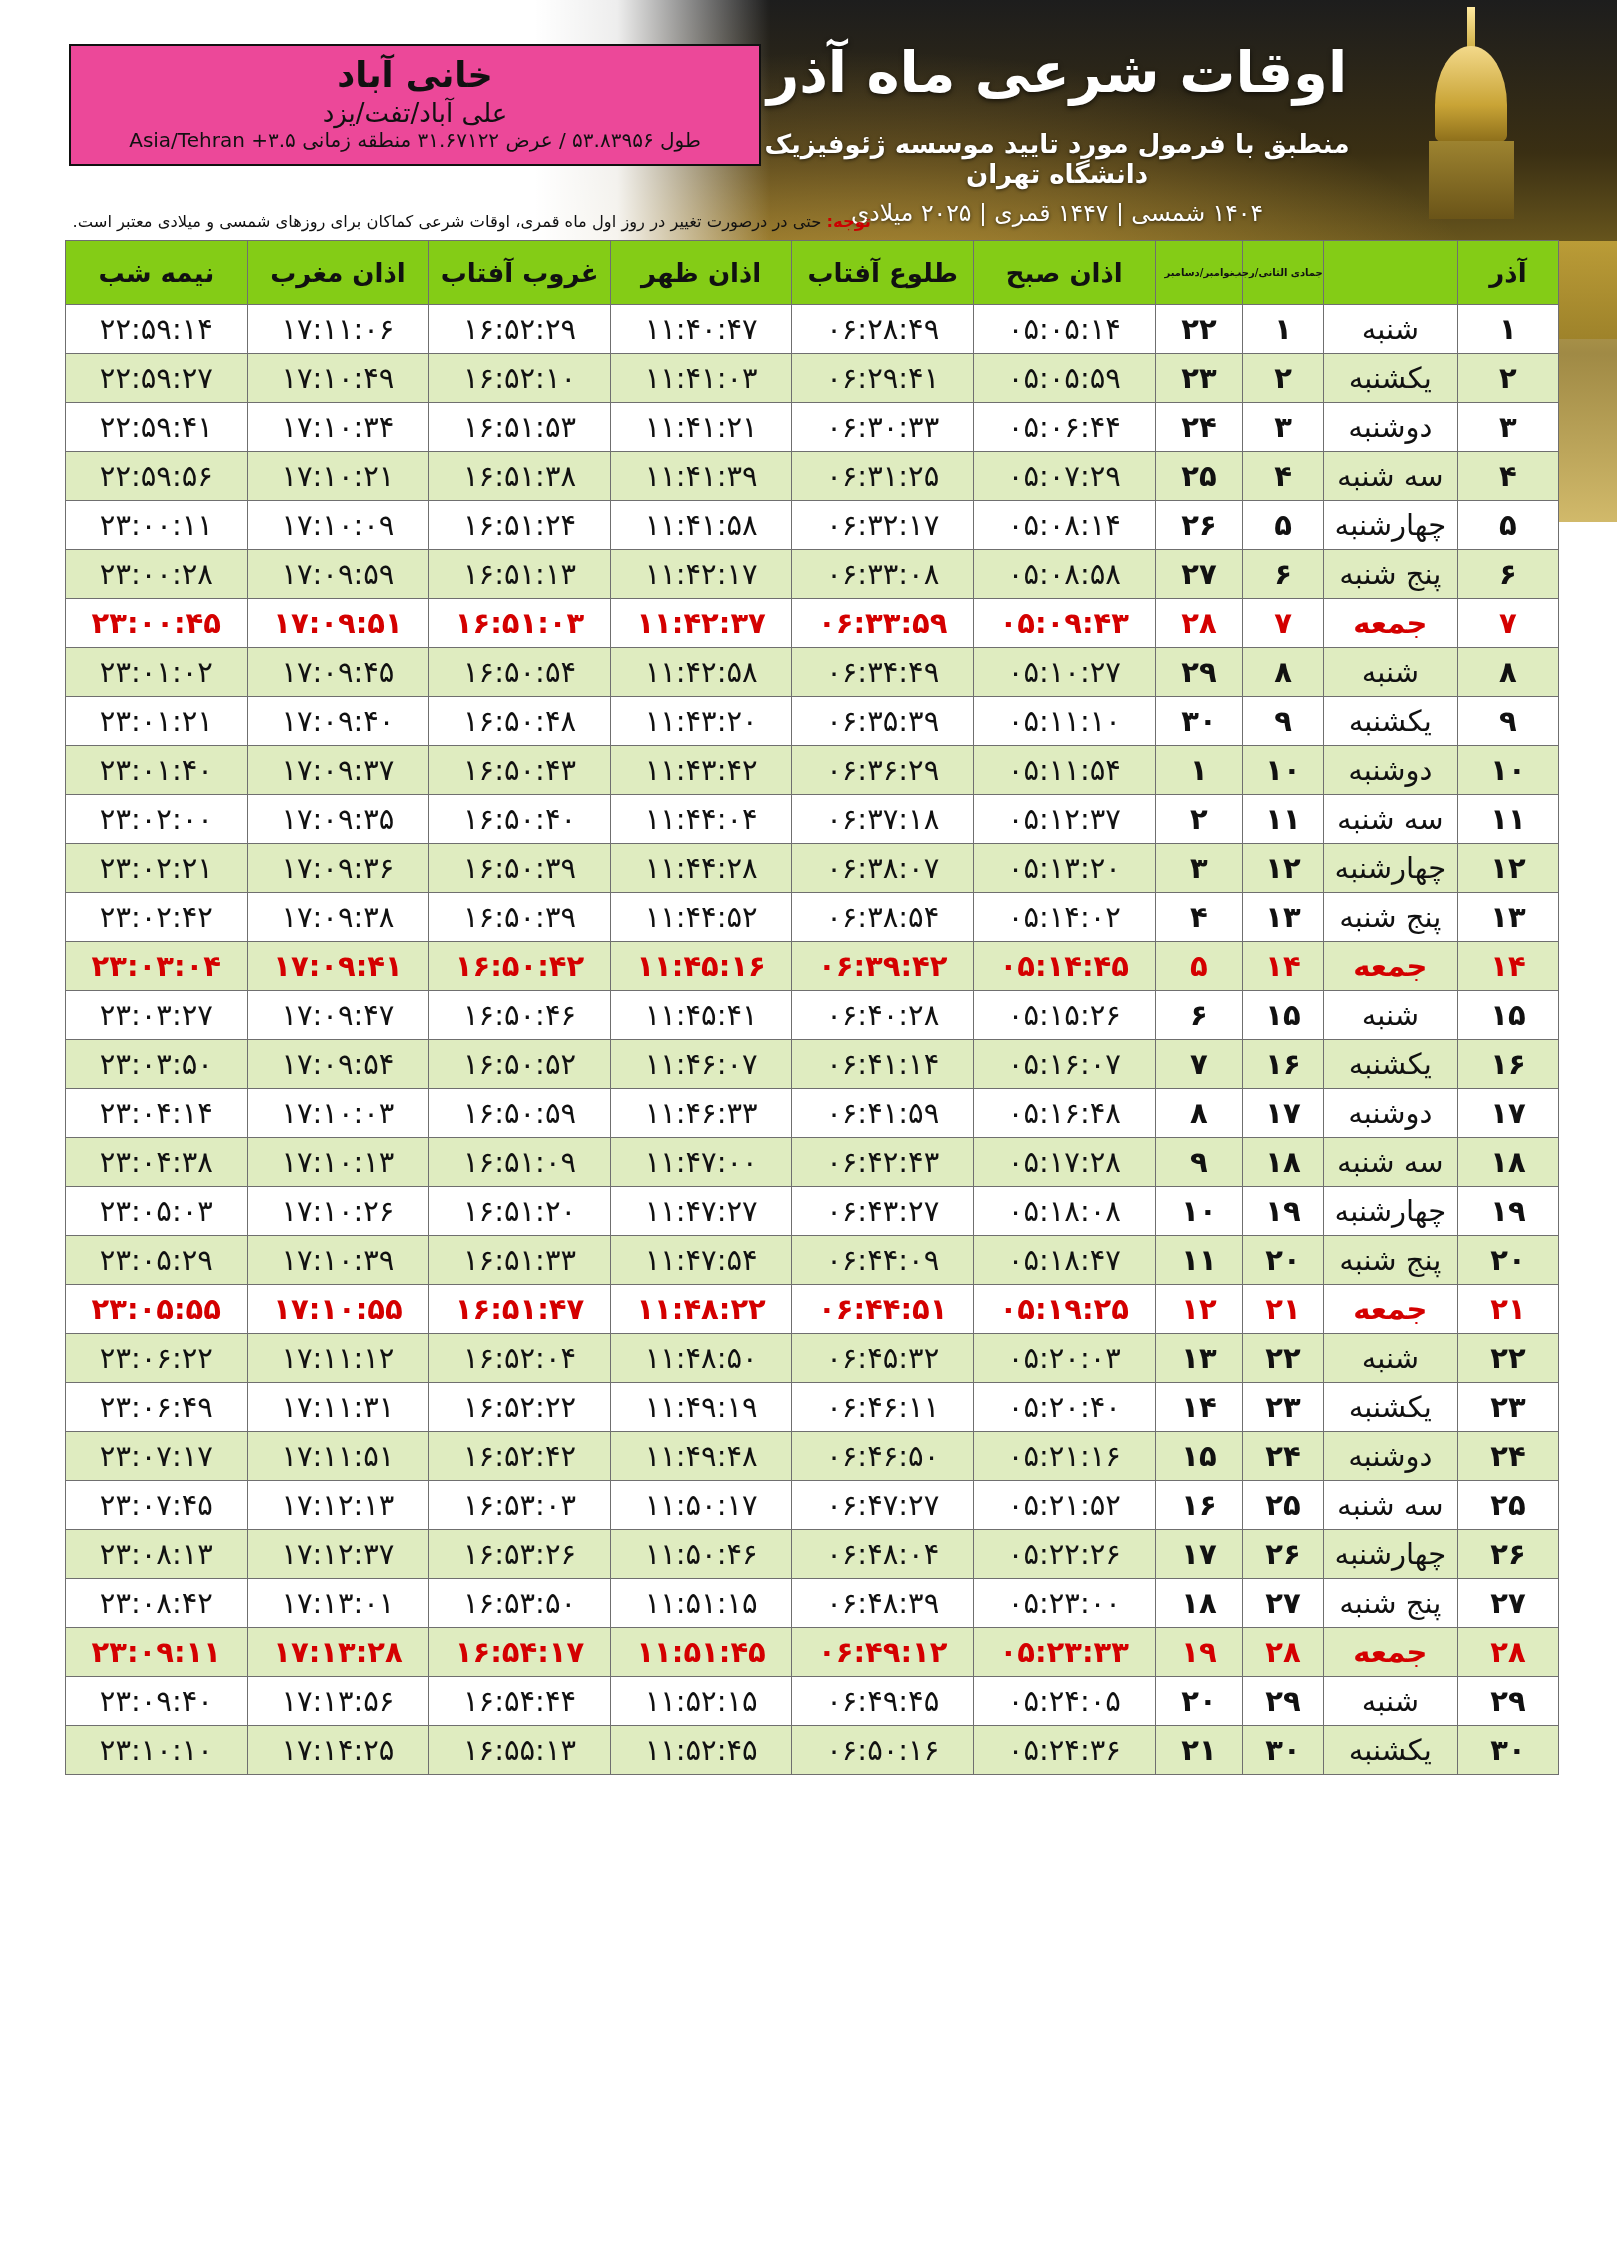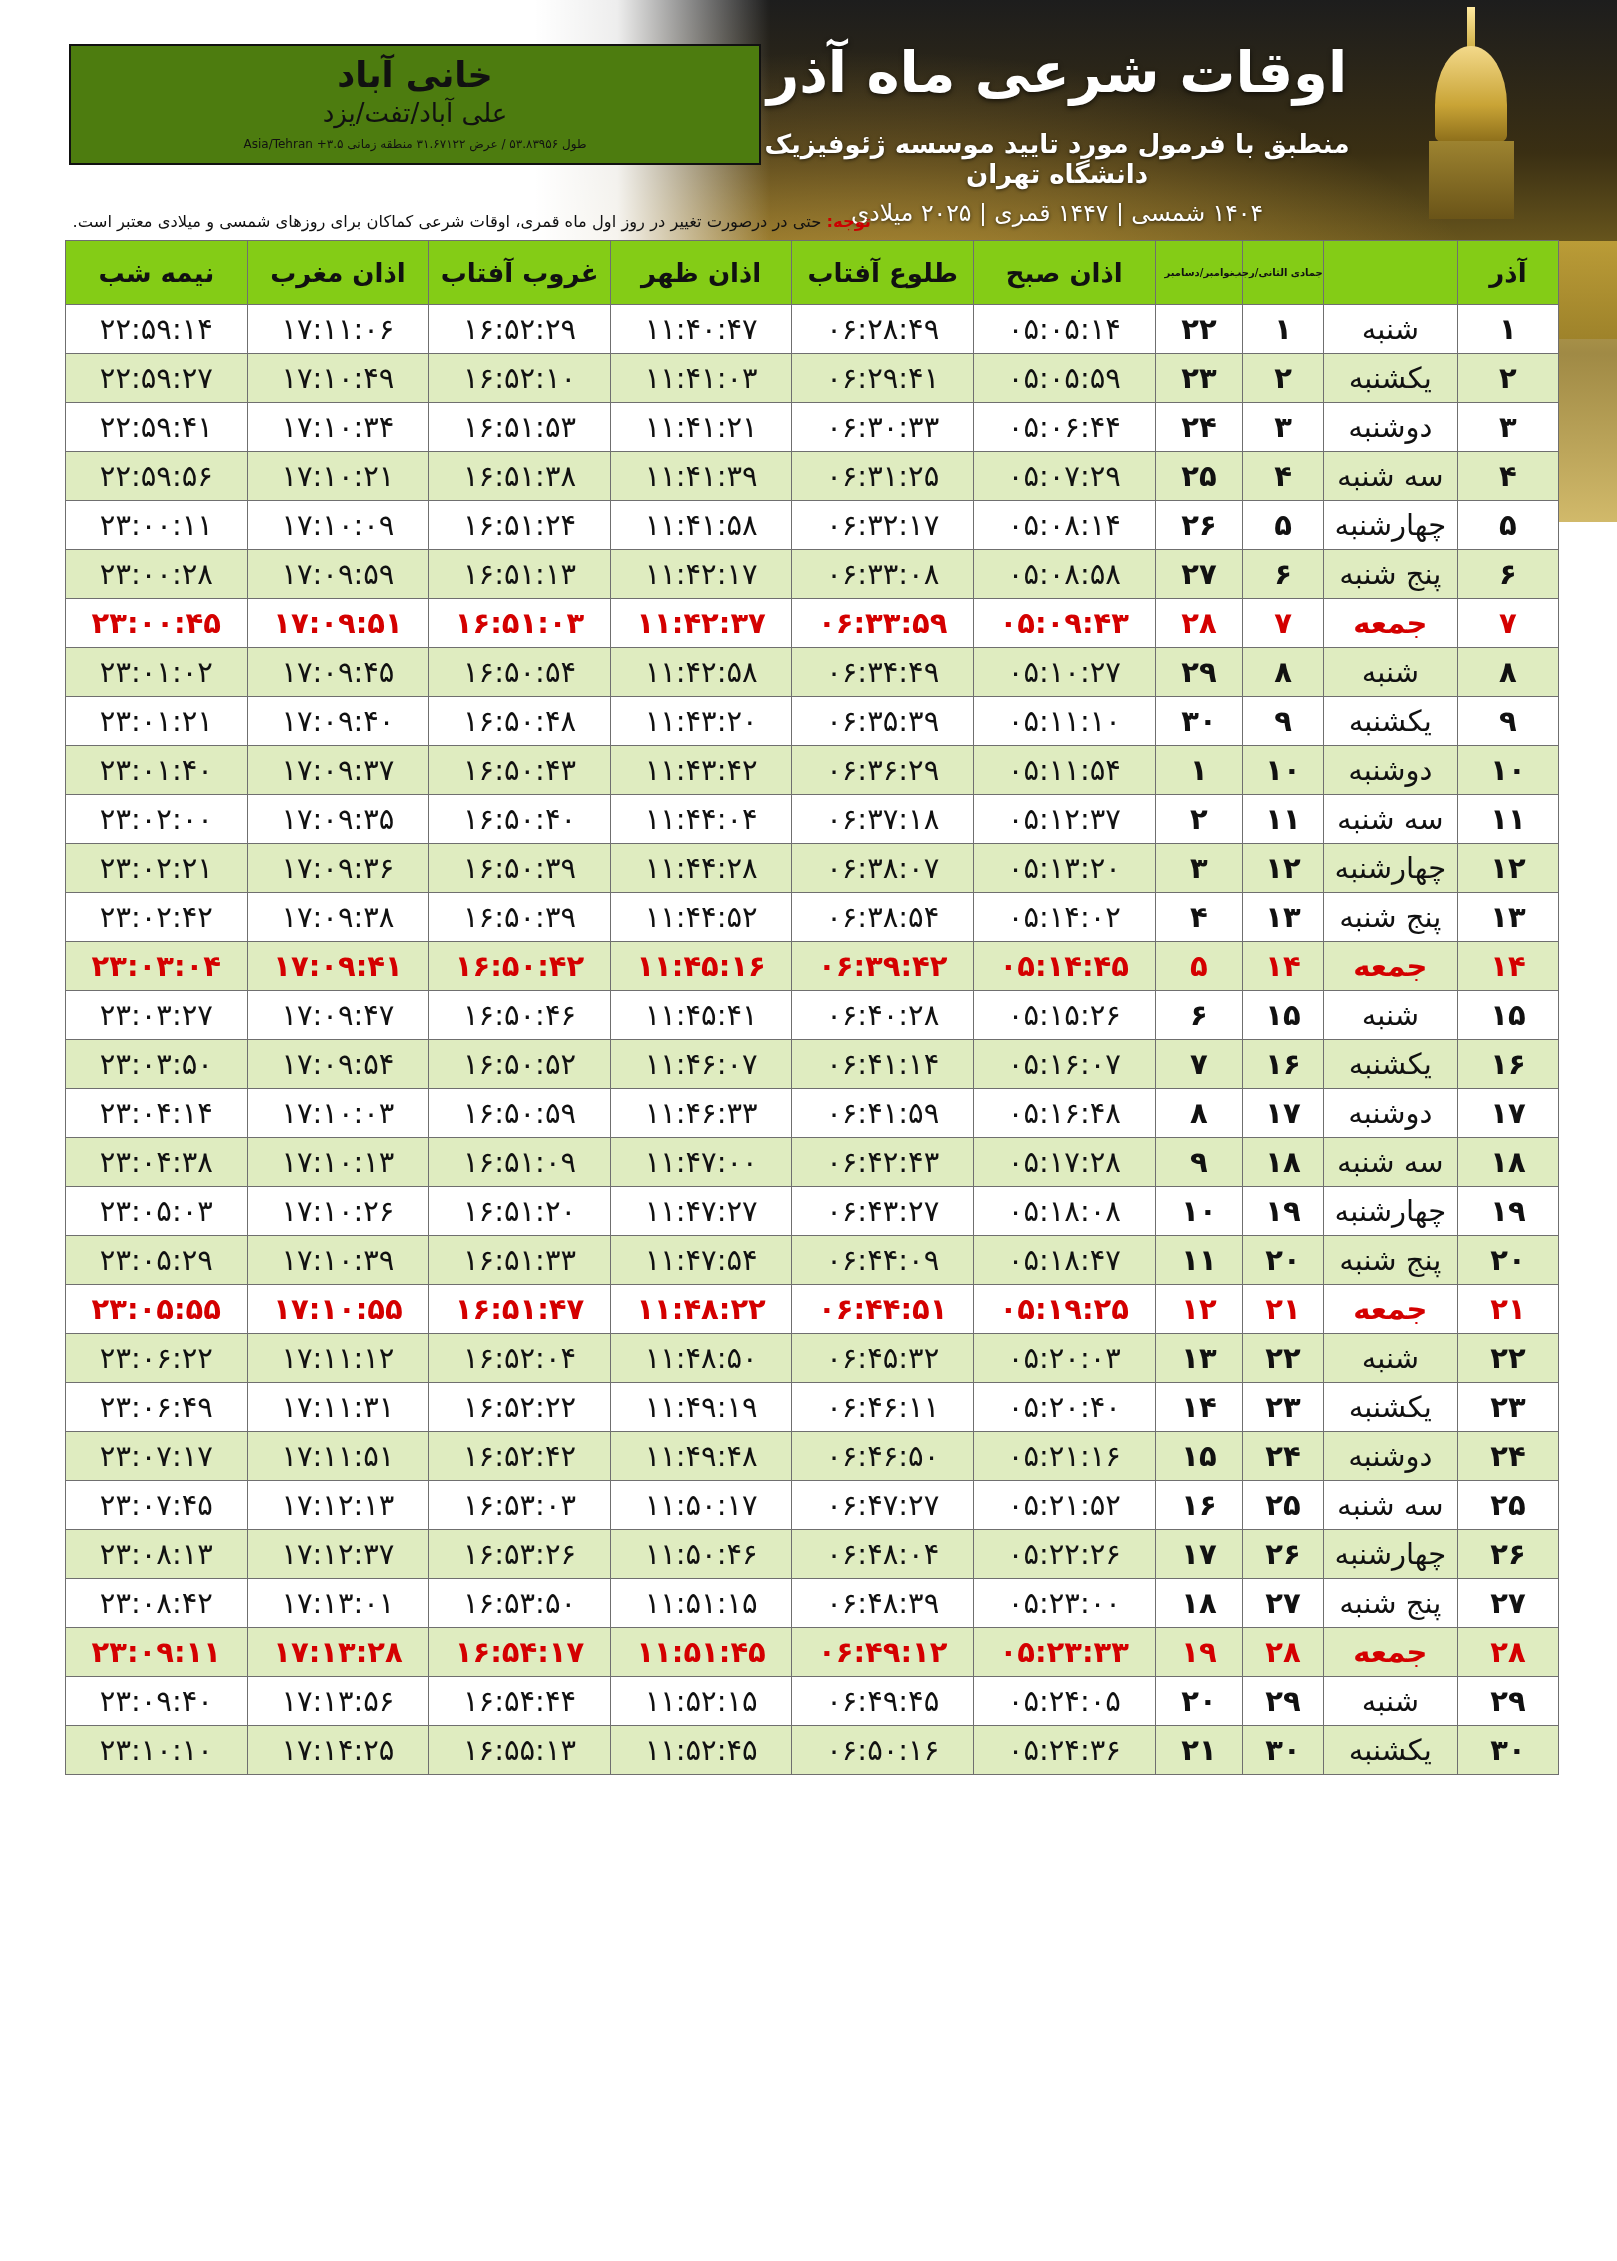--- a/index.html
+++ b/index.html
@@ -60,28 +60,28 @@
     background: linear-gradient(180deg, #caa93c 0%, #8f7524 40%, #c9ad50 100%);
     opacity: .85;
   }
 
   
   .loc-box {
     position: absolute;
     left: 69px; top: 44px;
     width: 692px;
     border: 2px solid #111;
-    background: #4d7c0f;
+    background: #ec4899;
     text-align: center;
     padding: 9px 6.5px 11.7px 6.5px;
     box-sizing: border-box;
   }
   .loc-title { font-size: 35px; font-weight: bold; color: #111; line-height: 1.15; }
   .loc-sub  { font-size: 26px; color: #111; margin-top: 3px; }
-  .loc-meta { font-size: 12px; color: #111; margin-top: 9px; direction: rtl; }
+  .loc-meta { font-size: 20px; color: #111; direction: rtl; }
 
   
   .title-wrap {
     position: absolute;
     right: 215px; top: 40px;
     width: 692px;
     text-align: center;
     color: #fff;
     direction: rtl;
   }

